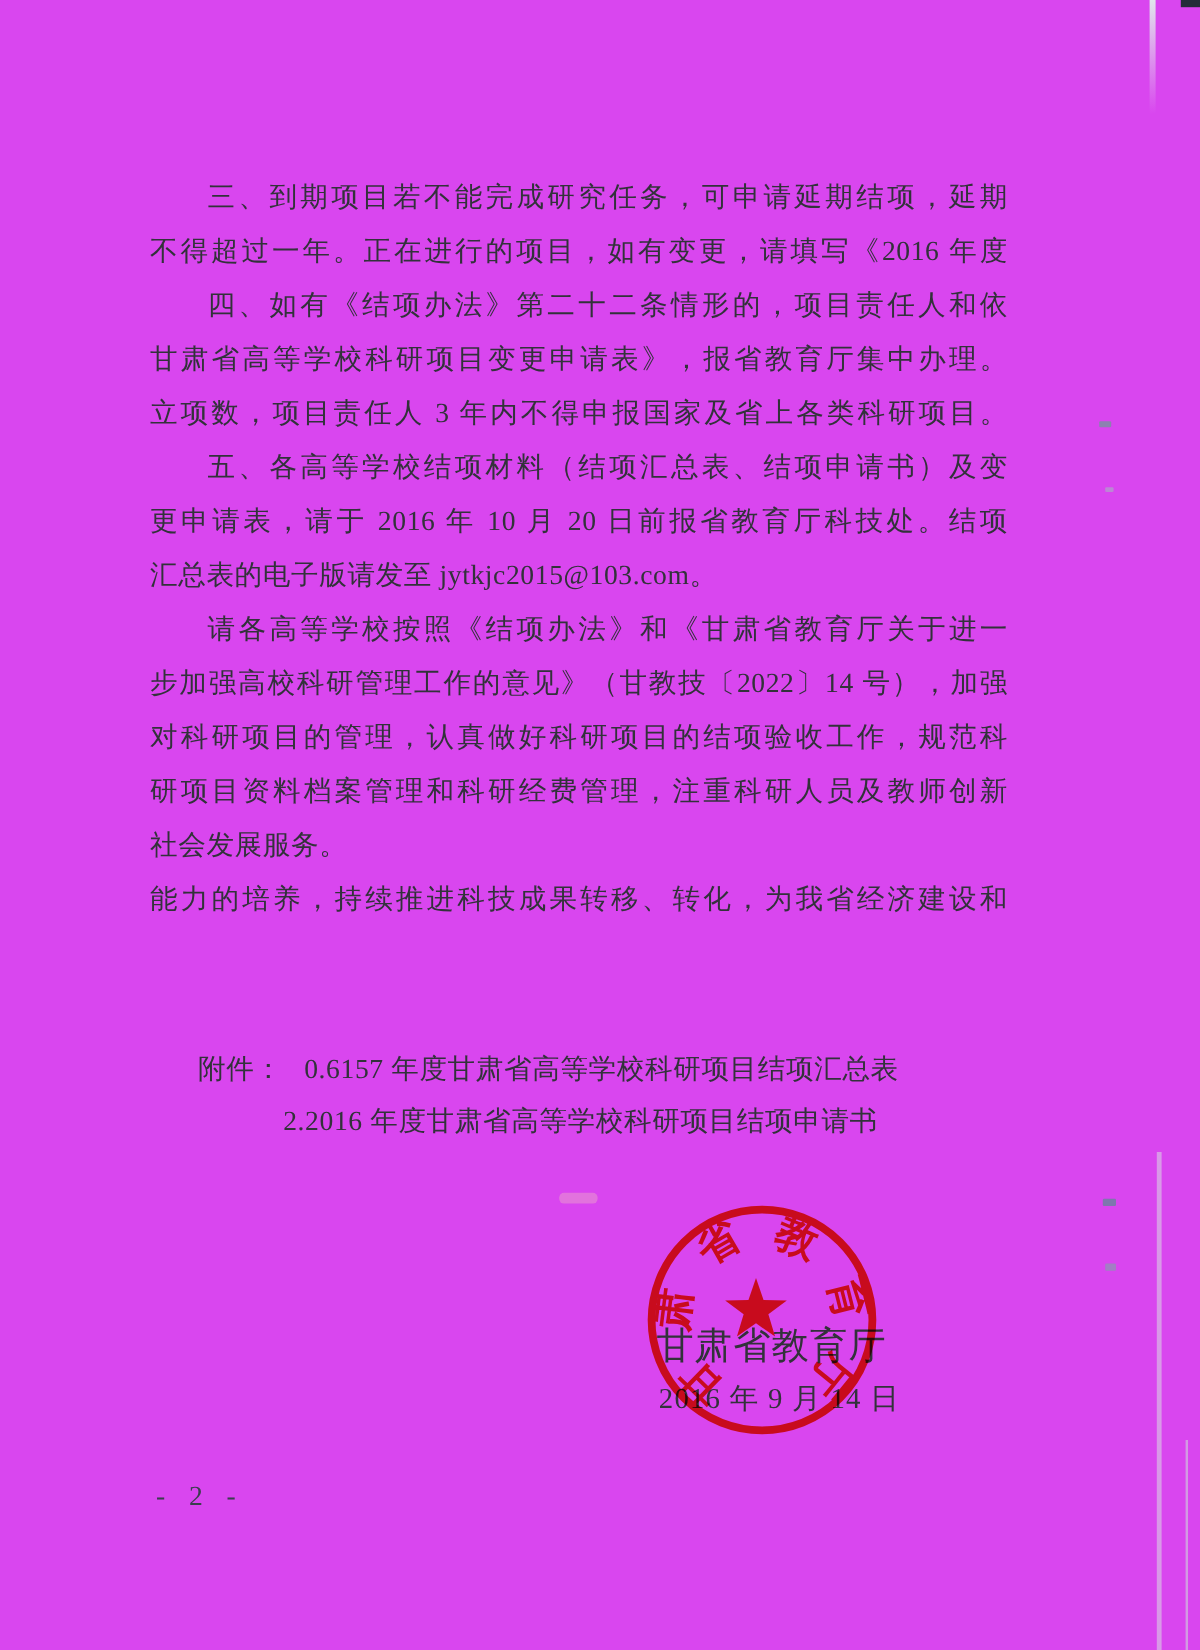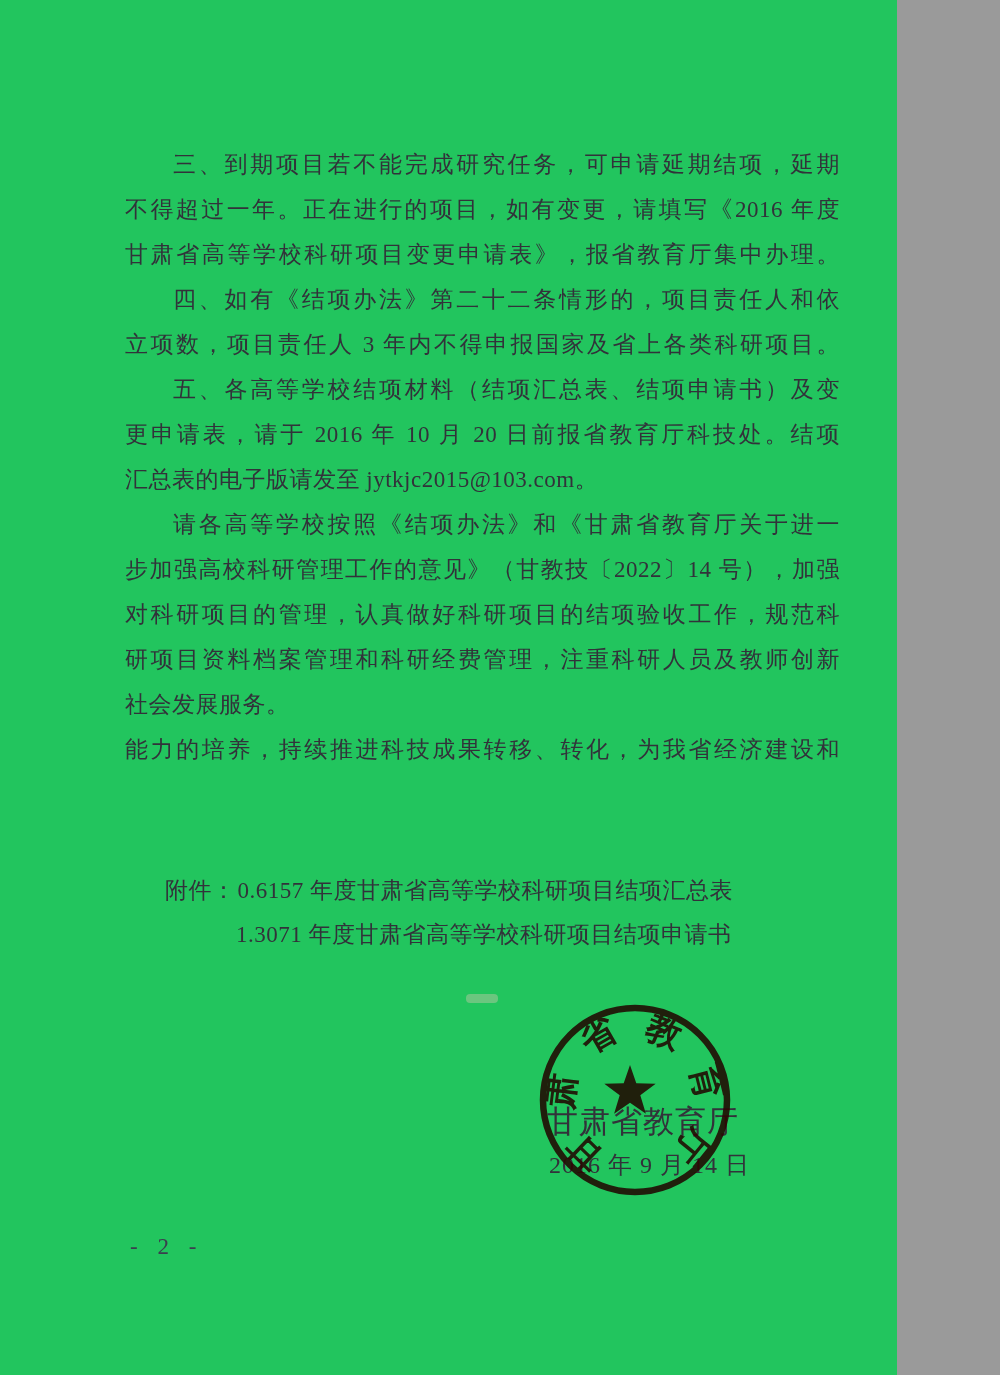--- a/index.html
+++ b/index.html
@@ -1,30 +1,30 @@
 <!DOCTYPE html>
 <html><head>
 <meta charset="utf-8">
 <style>
   html,body { margin:0; padding:0; background:#9a9a9a; }
   .page {
-    position:relative; width:897px; height:1375px;
-    background:#22c55e; overflow:hidden;
+    position:relative; width:1000px; height:1375px;
+    background:#d946ef; overflow:hidden;
     font-family:"Liberation Serif","DejaVu Serif",serif;
     color:#32323a;
   }
   .body-text { position:absolute; left:125px; top:142px; width:715px; }
   .ln { height:45px; line-height:45px; font-size:23px; letter-spacing:.5px; overflow:hidden; }
   .j { text-align:justify; text-align-last:justify; }
   .ind { text-indent:48px; }
 
   .attach { position:absolute; left:165px; top:869px; width:680px; }
   .attach .ln { height:44px; line-height:44px; }
   .attach .it { padding-left:71px; }
-  .attach .lbl { margin-right:2px; }
+  .attach .lbl { margin-right:18px; }
 
   .sig-name { position:absolute; left:547px; top:1101px; font-size:31px; letter-spacing:1px; }
   .sig-date { position:absolute; left:549px; top:1149px; font-size:24px; letter-spacing:1px; }
 
   .pgnum { position:absolute; left:130px; top:1234px; font-size:23px; letter-spacing:7px; color:#3a3f4e; }
 
   .seal { position:absolute; left:533px; top:997px; width:205px; height:205px;
           mix-blend-mode:multiply; opacity:.94; }
   .seal text { font-family:"Liberation Serif","DejaVu Serif",serif; font-weight:700; }
 
@@ -40,39 +40,39 @@
   .a-s5 { left:466px; top:994px;  width:32px; height:9px; background:#f4c9bd; opacity:.35; border-radius:4px; }
 </style>
 </head>
 <body>
 
 <div class="page">
 
   <div class="body-text">
     <div class="ln j ind">三、到期项目若不能完成研究任务，可申请延期结项，延期</div>
     <div class="ln j">不得超过一年。正在进行的项目，如有变更，请填写《2016 年度</div>
+    <div class="ln j ind">四、如有《结项办法》第二十二条情形的，项目责任人和依</div>
     <div class="ln j">甘肃省高等学校科研项目变更申请表》，报省教育厅集中办理。</div>
-    <div class="ln j ind">四、如有《结项办法》第二十二条情形的，项目责任人和依</div>
     <div class="ln j">立项数，项目责任人 3 年内不得申报国家及省上各类科研项目。</div>
     <div class="ln j ind">五、各高等学校结项材料（结项汇总表、结项申请书）及变</div>
     <div class="ln j">更申请表，请于 2016 年 10 月 20 日前报省教育厅科技处。结项</div>
     <div class="ln">汇总表的电子版请发至 jytkjc2015@103.com。</div>
     <div class="ln j ind">请各高等学校按照《结项办法》和《甘肃省教育厅关于进一</div>
     <div class="ln j">步加强高校科研管理工作的意见》（甘教技〔2022〕14 号），加强</div>
     <div class="ln j">对科研项目的管理，认真做好科研项目的结项验收工作，规范科</div>
     <div class="ln j">研项目资料档案管理和科研经费管理，注重科研人员及教师创新</div>
     <div class="ln">社会发展服务。</div>
     <div class="ln j">能力的培养，持续推进科技成果转移、转化，为我省经济建设和</div>
   </div>
 
   <div class="attach">
     <div class="ln">
       <span class="lbl">附件：</span><span>0.6157 年度甘肃省高等学校科研项目结项汇总表</span>
     </div>
-    <div class="ln it">1.3071 年度甘肃省高等学校科研项目结项申请书</div>
+    <div class="ln it">2.2016 年度甘肃省高等学校科研项目结项申请书</div>
   </div>
 
   <div class="sig-name">甘肃省教育厅</div>
   <div class="sig-date">2016 年 9 月 14 日</div>
 
   <svg class="seal" viewBox="0 0 205 205" xmlns="http://www.w3.org/2000/svg">
     <circle cx="102" cy="103" r="92" fill="none" stroke="#ea1a10" stroke-width="6.5"></circle>
     <polygon fill="#ea1a10" points="97,68 103.3,86.3 122.7,86.7 107.3,98.3 112.9,116.8 97,105.8 81.1,116.8 86.7,98.3 71.3,86.7 90.7,86.3"></polygon>
     <text transform="translate(50.6,156.2) rotate(-136)" font-size="35" fill="#ea1a10" text-anchor="middle" dominant-baseline="central">甘</text>
     <text transform="translate(28.5,94.0) rotate(-83)" font-size="35" fill="#ea1a10" text-anchor="middle" dominant-baseline="central">肃</text>

